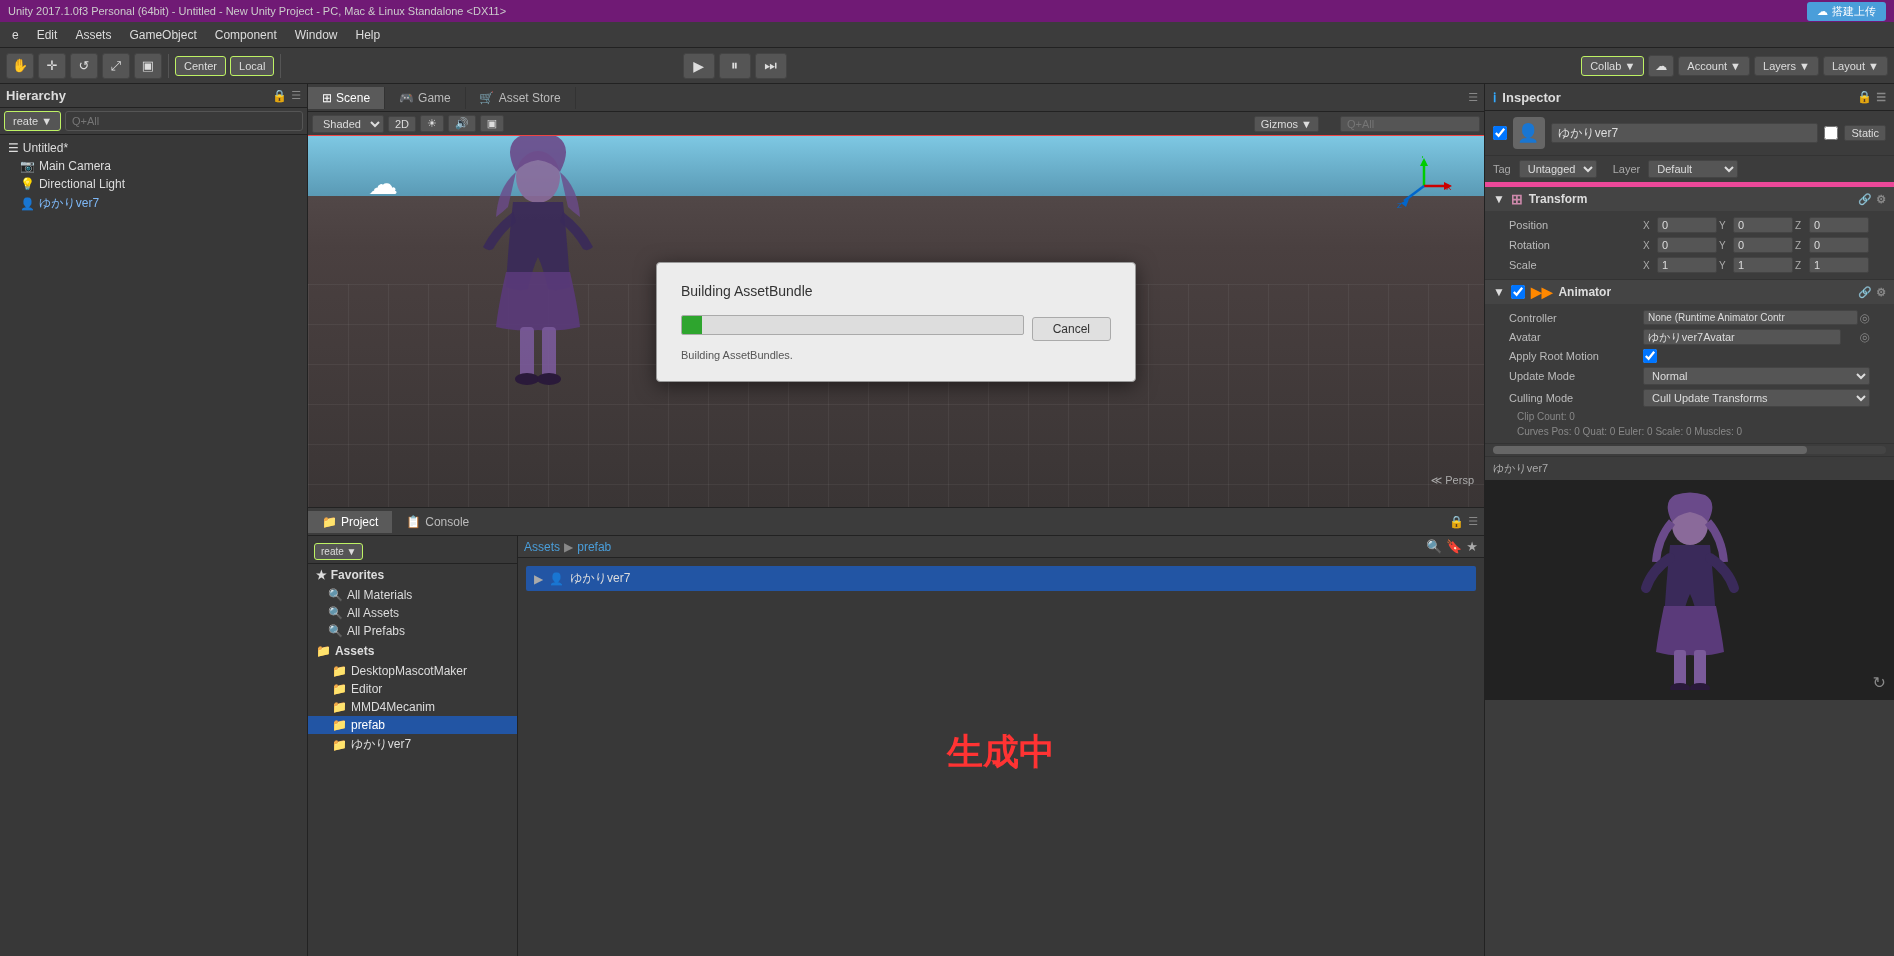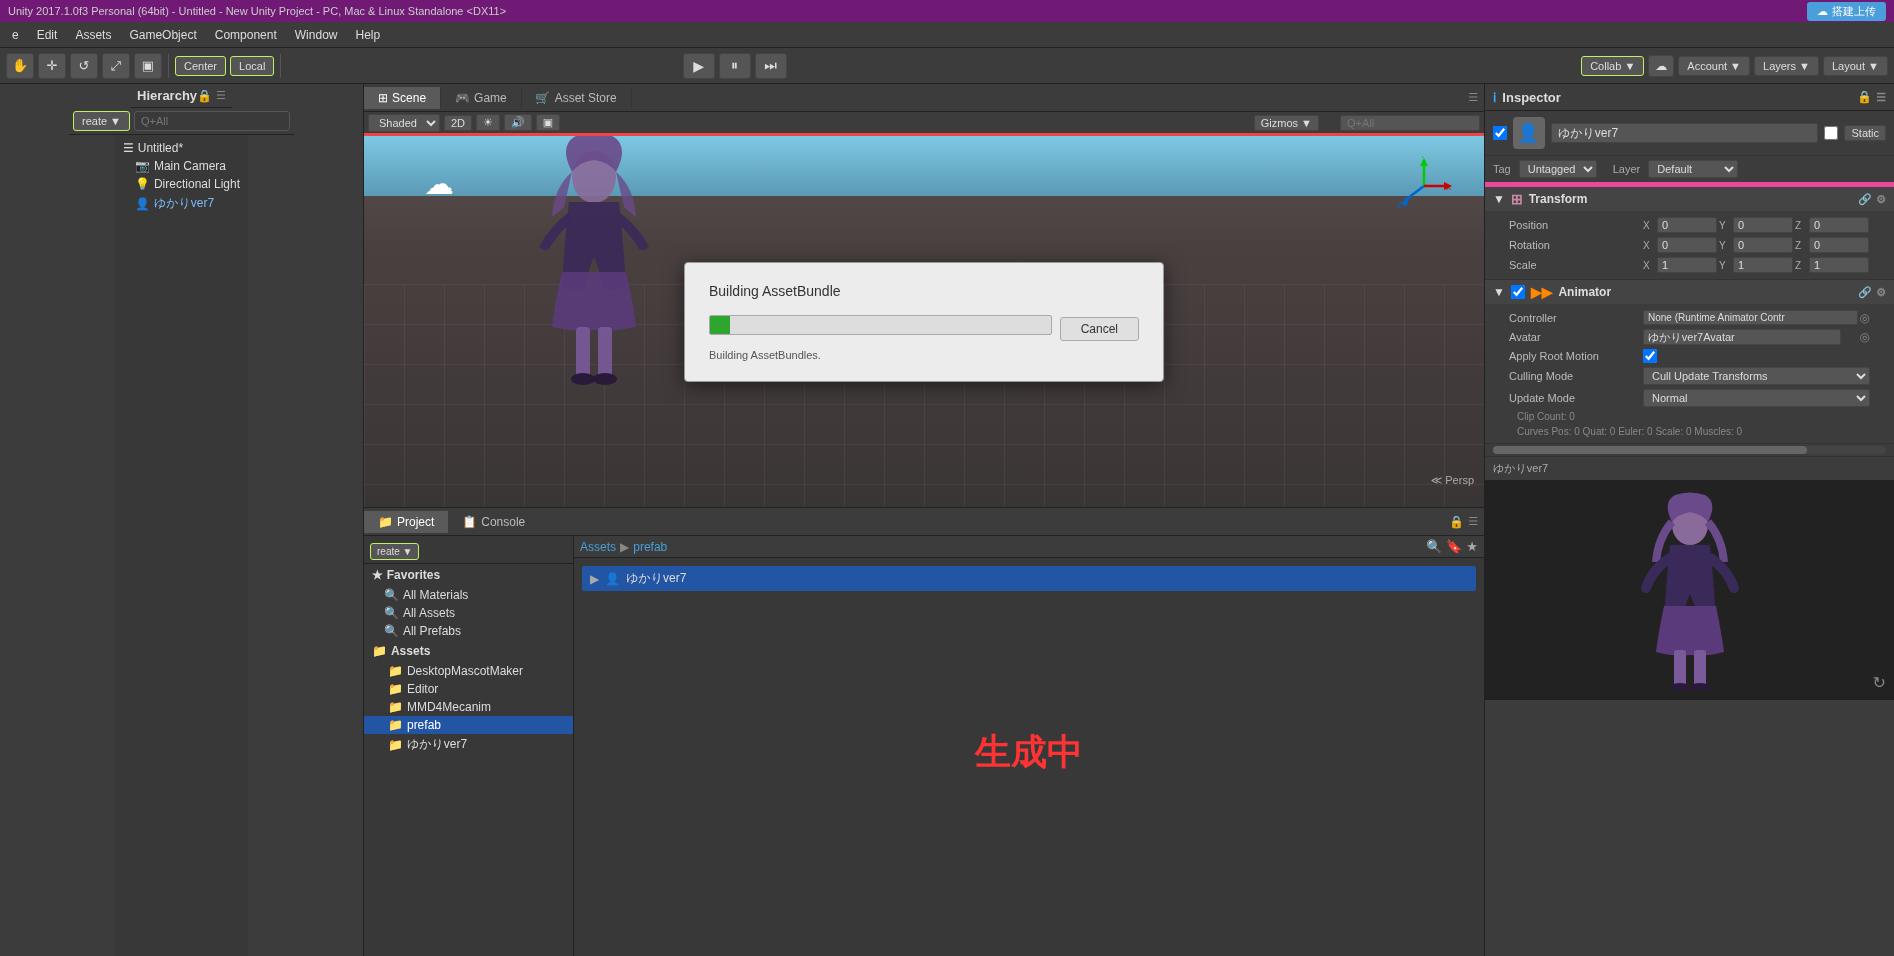--- a/index.html
+++ b/index.html
@@ -19,39 +19,39 @@
     .toolbar-icon-btn { background: #555; border: 1px solid #444; border-radius: 3px; color: #ddd; width: 28px; height: 26px; cursor: pointer; display: flex; align-items: center; justify-content: center; font-size: 13px; }
     .toolbar-separator { width: 1px; height: 24px; background: #555; margin: 0 2px; }
     .transport-btn { background: #555; border: 1px solid #444; color: #ddd; width: 32px; height: 26px; cursor: pointer; display: flex; align-items: center; justify-content: center; font-size: 14px; border-radius: 3px; }
     .toolbar-right { margin-left: auto; display: flex; align-items: center; gap: 4px; }
     .toolbar-dropdown { background: #555; border: 1px solid #444; border-radius: 3px; color: #ddd; padding: 3px 8px; cursor: pointer; font-size: 11px; display: flex; align-items: center; gap: 4px; }
 
     
     #main { display: flex; height: calc(956px - 22px - 26px - 36px); }
 
     
-    #hierarchy { width: 364px; display: flex; flex-direction: column; background: #3c3c3c; border-right: 1px solid #222; align-items: center; }
+    #hierarchy { width: 308px; display: flex; flex-direction: column; background: #3c3c3c; border-right: 1px solid #222; }
     #hierarchy-header { background: #3c3c3c; padding: 4px 6px; display: flex; align-items: center; justify-content: space-between; border-bottom: 1px solid #222; }
     #hierarchy-toolbar { padding: 3px 4px; display: flex; gap: 4px; background: #3c3c3c; border-bottom: 1px solid #222; }
     #hierarchy-search { flex: 1; background: #3a3a3a; border: 1px solid #555; color: #ddd; padding: 2px 6px; border-radius: 3px; font-size: 11px; }
     #hierarchy-list { flex: 1; overflow-y: auto; padding: 4px 0; background: #383838; }
     .hierarchy-item { padding: 2px 8px; cursor: pointer; color: #ddd; font-size: 12px; display: flex; align-items: center; gap: 4px; }
     .hierarchy-item.active { color: #7eb8f7; }
     .hierarchy-item.indent1 { padding-left: 20px; }
 
     
     #center { flex: 1; display: flex; flex-direction: column; }
 
     
     #tab-bar { background: #3c3c3c; display: flex; align-items: center; border-bottom: 1px solid #222; height: 28px; }
     .tab { padding: 4px 14px; cursor: pointer; color: #bbb; font-size: 12px; border-right: 1px solid #333; display: flex; align-items: center; gap: 4px; }
     .tab.active { background: #5a5a5a; color: #fff; }
 
     
-    #scene-toolbar { background: #3c3c3c; height: 24px; display: flex; align-items: center; padding: 0 4px; gap: 4px; border-bottom: 3px solid #ef4444; }
+    #scene-toolbar { background: #3c3c3c; height: 24px; display: flex; align-items: center; padding: 0 4px; gap: 4px; border-bottom: 1px solid #ef4444; }
     .scene-dropdown { background: #555; border: 1px solid #444; color: #ddd; padding: 1px 6px; font-size: 11px; border-radius: 2px; cursor: pointer; }
     .scene-btn { background: #555; border: 1px solid #444; color: #ddd; padding: 1px 6px; font-size: 11px; border-radius: 2px; cursor: pointer; }
     #scene-toolbar-right { margin-left: auto; display: flex; align-items: center; gap: 21px; }
 
     
     #scene-view { flex: 1; background: #4a4040; position: relative; overflow: hidden; }
     #scene-bg { width: 100%; height: 100%; background: linear-gradient(180deg, #5a5050 0%, #4a4040 30%, #3a3535 100%); position: relative; }
 
     
     #scene-grid { position: absolute; bottom: 0; left: 0; right: 0; height: 60%; background-image: linear-gradient(rgba(255,255,255,0.05) 1px, transparent 1px), linear-gradient(90deg, rgba(255,255,255,0.05) 1px, transparent 1px); background-size: 40px 40px; }
@@ -532,33 +532,33 @@
             <span style="color:#888;cursor:pointer;font-size:12px;">◎</span>
           </div>
         </div>
 
         <div class="inspector-row">
           <span class="inspector-row-label">Apply Root Motion</span>
           <input type="checkbox" checked="" class="inspector-checkbox" style="">
         </div>
 
         <div class="inspector-row">
+          <span class="inspector-row-label">Update Mode</span>
+          <select class="inspector-dropdown" style="flex:1;">
+            <option>Normal</option>
+          </select>
+        </div>
+
+        <div class="inspector-row">
           <span class="inspector-row-label">Culling Mode</span>
           <select class="inspector-dropdown" style="flex:1;">
             <option>Cull Update Transforms</option>
           </select>
         </div>
 
-        <div class="inspector-row">
-          <span class="inspector-row-label">Update Mode</span>
-          <select class="inspector-dropdown" style="flex:1;">
-            <option>Normal</option>
-          </select>
-        </div>
-
         <div class="clip-info">Clip Count: 0</div>
         <div class="clip-info">Curves Pos: 0 Quat: 0 Euler: 0 Scale: 0 Muscles: 0</div>
       </div>
     </div>
 
     <div style="height:8px;background:#444;margin:2px 8px;border-radius:4px;position:relative;">
       <div style="height:8px;width:80%;background:#666;border-radius:4px;"></div>
     </div>
 
     <div style="padding:4px 8px;font-size:11px;color:#aaa;border-top:1px solid #333;">ゆかりver7</div>

